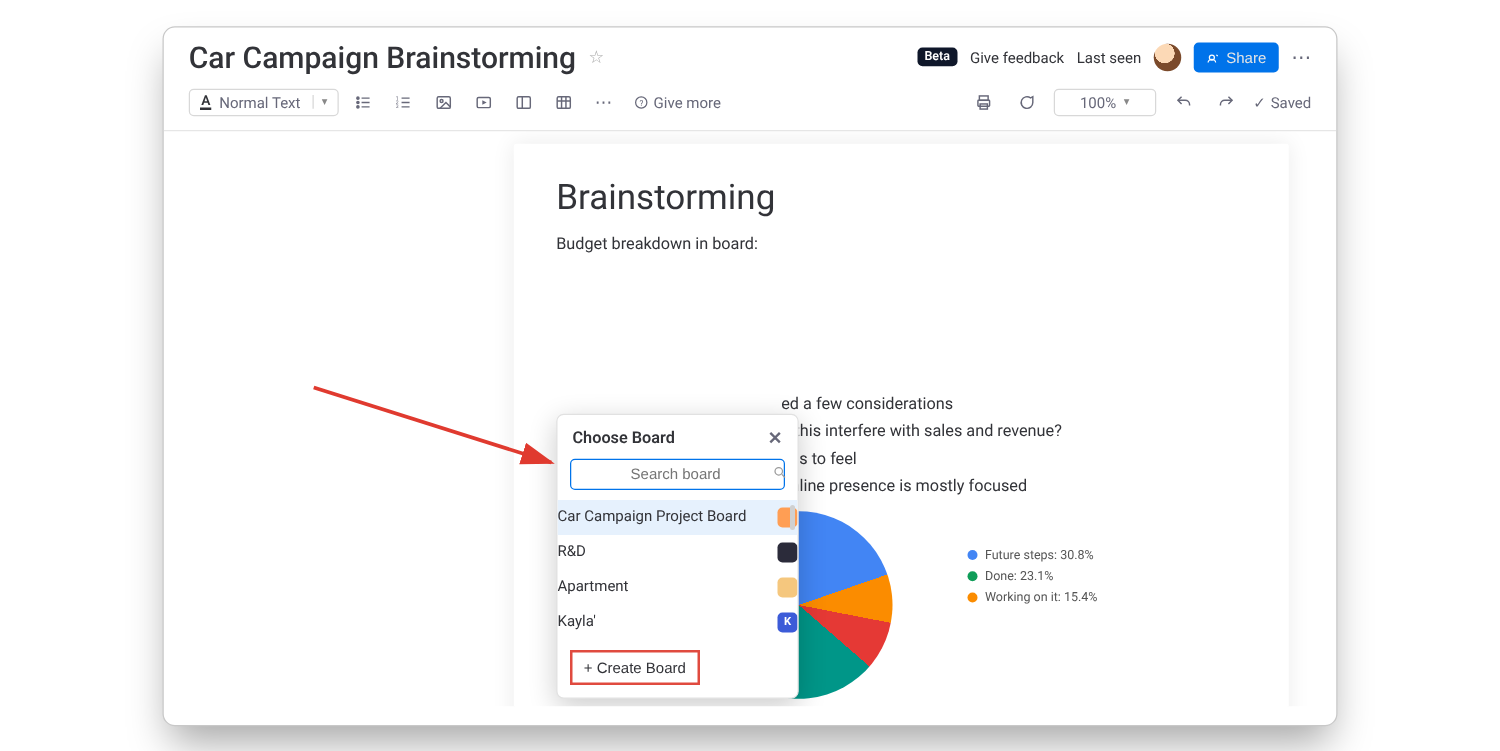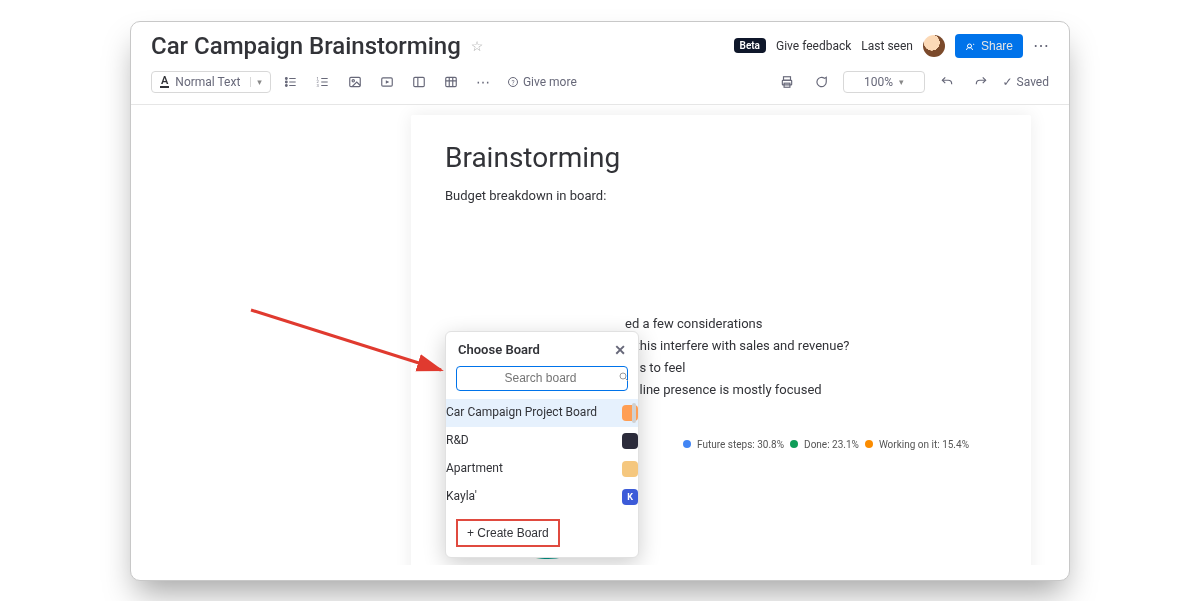--- a/index.html
+++ b/index.html
@@ -171,21 +171,21 @@
       #e53935 141deg 171deg,    
       #009688 171deg 227deg,    
       #0f9d58 227deg 310deg,    
       #4285f4 310deg 360deg     
     );
     transform: rotate(-40deg);
   }
   .legend {
     font-size:10px;
     color:#555;
-    display:flex; flex-direction:row; gap:6px;
+    display:flex; flex-direction:column; gap:6px;
     margin-top:30px;
   }
   .legend .row { display:flex; align-items:center; gap:6px;}
   .legend .sw { width:8px; height:8px; border-radius:50%; }
 
   
   .popover {
     position:absolute;
     left:314px; top:226px;
     width:194px;

